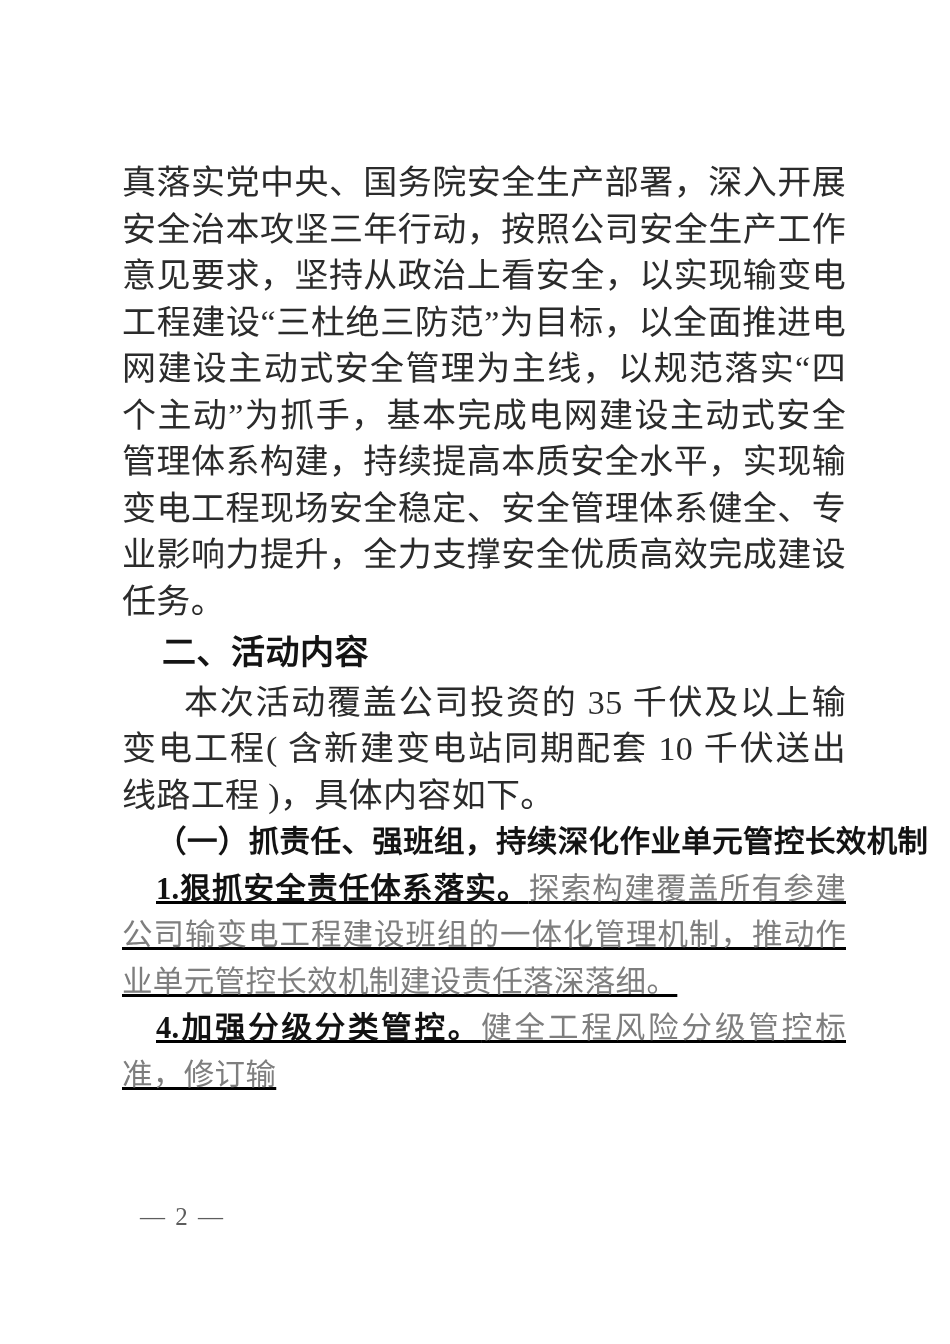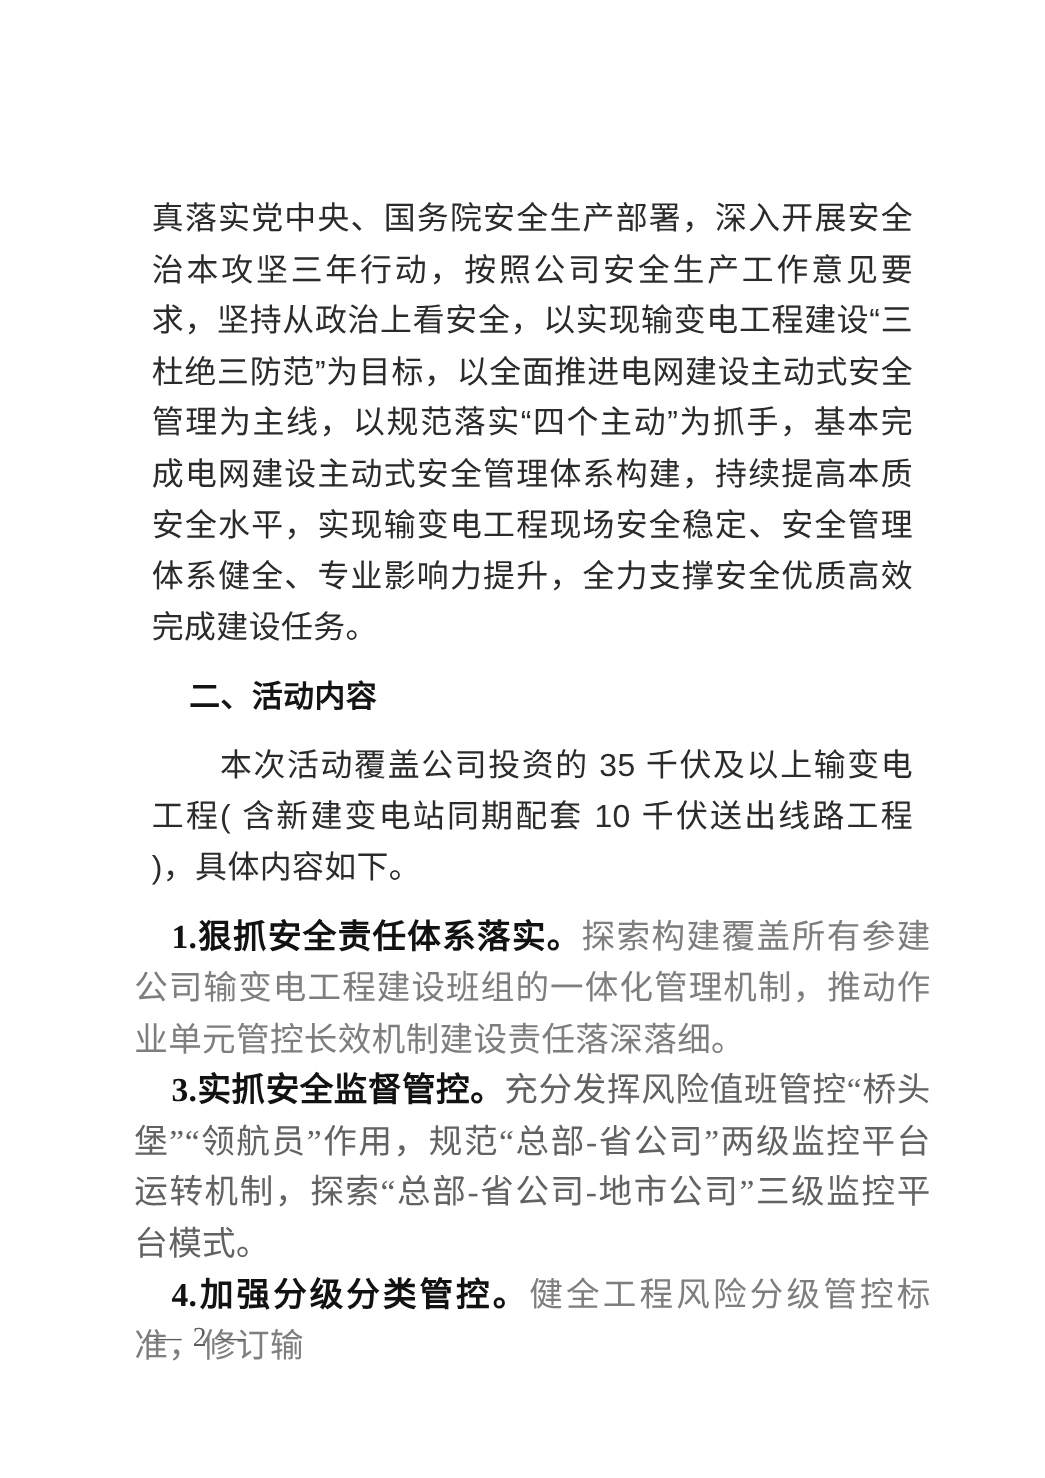--- a/index.html
+++ b/index.html
@@ -21,28 +21,28 @@
 
   .content {
     position: absolute;
     left: 122px;
     top: 160px;
     width: 724px;
   }
 
   
   .para {
-    font-size: 29px;
+    font-size: 34px;
     line-height: 46.5px;
     letter-spacing: 0.35px;
     text-align: justify;
     text-justify: inter-ideograph;
-    margin: 16px;
+    margin: 0;
     color: #1f1f1f;
-    font-family: Liberation Sans, sans-serif;
+    font-family: Liberation Serif, serif;
   }
 
   
   .para.body-run {
     color: #2b2b2b;
   }
 
   
   .ink-light {
     color: #7e7e7e;
@@ -53,25 +53,25 @@
   }
 
   .indent2 {
     text-indent: 62px;
   }
 
   
   .heading-l1 {
     font-family: "Liberation Sans", "DejaVu Sans", sans-serif;
     font-weight: bold;
-    font-size: 28px;
+    font-size: 34px;
     line-height: 46.5px;
     letter-spacing: 0.5px;
     color: #141414;
-    margin: 14px;
+    margin: 4px;
     padding-left: 36px;
   }
 
   
   .heading-l2 {
     font-family: "Liberation Serif", "DejaVu Serif", serif;
     font-weight: bold;
     font-size: 30.5px;
     line-height: 46.5px;
     letter-spacing: 0.4px;
@@ -83,20 +83,21 @@
 
   
   .item {
     font-size: 30.5px;
     line-height: 46.5px;
     letter-spacing: 0.35px;
     text-align: justify;
     text-justify: inter-ideograph;
     margin: 0;
     text-indent: 34px;
+    text-decoration: underline;
   }
 
   .item-label {
     font-weight: bold;
     color: #121212;
     letter-spacing: 0.2px;
   }
 
   
   .footer {
@@ -120,29 +121,27 @@
 <div class="page">
 
   <div class="content">
 
     <p class="para body-run">真落实党中央、国务院安全生产部署，深入开展安全治本攻坚三年行动，按照公司安全生产工作意见要求，坚持从政治上看安全，以实现输变电工程建设“三杜绝三防范”为目标，以全面推进电网建设主动式安全管理为主线，以规范落实“四个主动”为抓手，基本完成电网建设主动式安全管理体系构建，持续提高本质安全水平，实现输变电工程现场安全稳定、安全管理体系健全、专业影响力提升，全力支撑安全优质高效完成建设任务。</p>
 
     <h2 class="heading-l1">二、活动内容</h2>
 
     <p class="para body-run indent2">本次活动覆盖公司投资的 35 千伏及以上输变电工程( 含新建变电站同期配套 10 千伏送出线路工程 )，具体内容如下。</p>
 
+    <h3 class="heading-l2">（一）抓责任、强班组，持续深化作业单元管控长效机制</h3>
 
     <p class="item">
       <span class="item-label">1.狠抓安全责任体系落实。</span><span class="ink-light">探索构建覆盖所有参建公司输变电工程建设班组的一体化管理机制，推动作业单元管控长效机制建设责任落深落细。</span>
     </p>
 
 
-    <p class="item">
-      <span class="item-label">3.实抓安全监督管控。</span><span class="ink-mid">充分发挥风险值班管控“桥头堡”“领航员”作用，规范“总部-省公司”两级监控平台运转机制，探索“总部-省公司-地市公司”三级监控平台模式。</span>
-    </p>
 
 
     <p class="item">
       <span class="item-label">4.加强分级分类管控。</span><span class="ink-light">健全工程风险分级管控标准，修订输</span>
     </p>
 
   </div>
 
   <div class="footer">
     <span class="pg">— 2 —</span>

